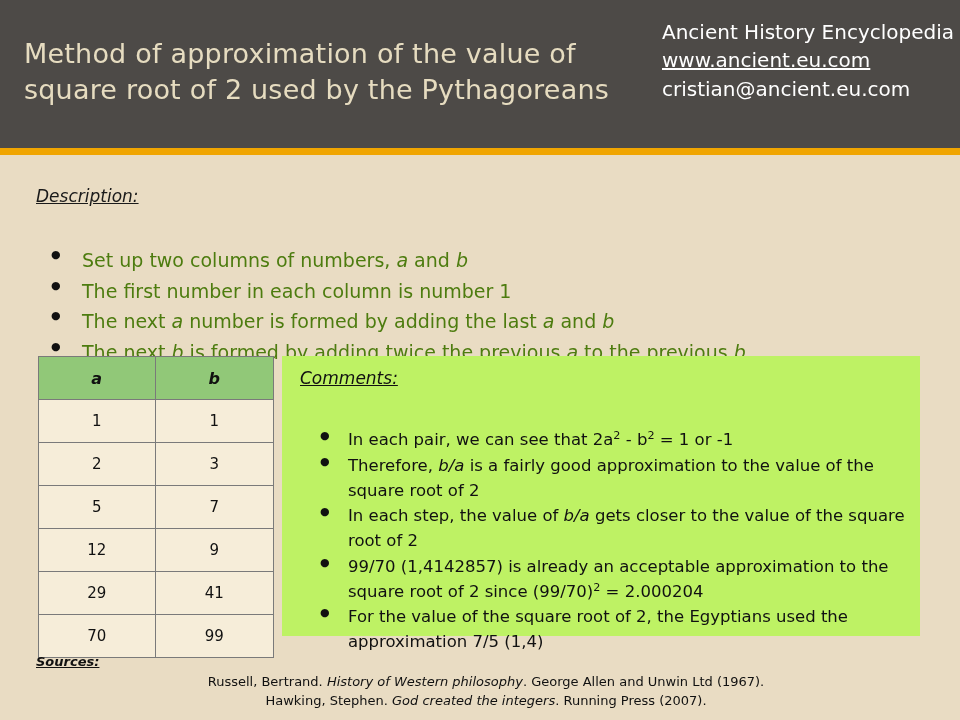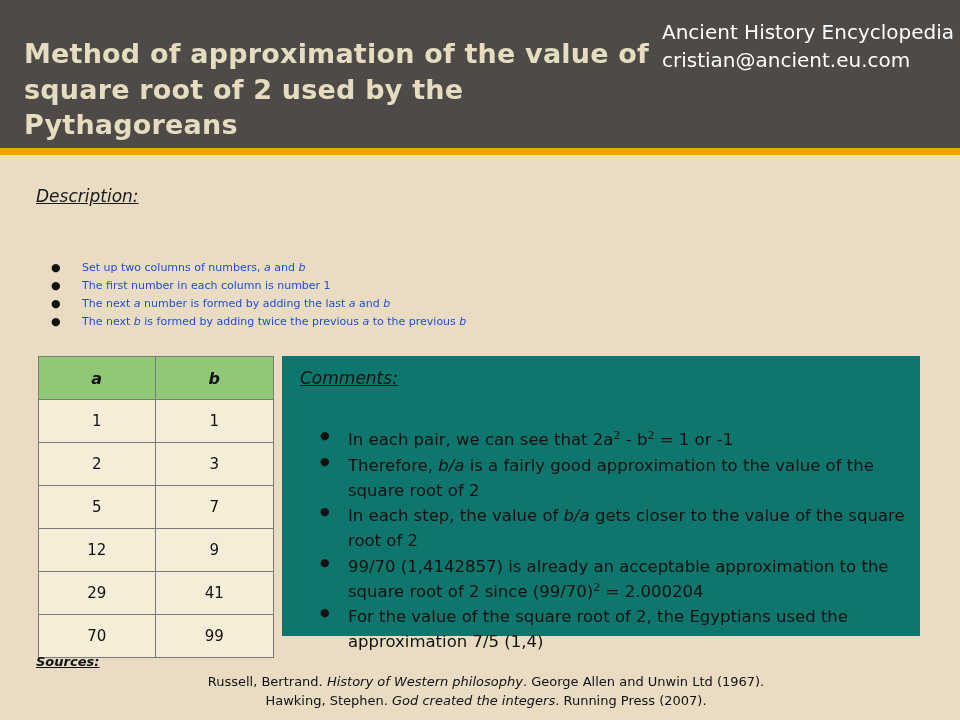--- a/index.html
+++ b/index.html
@@ -31,21 +31,21 @@
     height: 7px;
     background: #f0a500;
   }
   .slide-title {
     position: absolute;
     left: 24px;
     top: 36px;
     width: 650px;
     color: #e6dcc0;
     font-size: 27px;
-    font-weight: bold;
+    font-weight: normal;
     line-height: 1.32;
     letter-spacing: 0.2px;
   }
   .credits {
     position: absolute;
     right: 18px;
     top: 18px;
     width: 280px;
     text-align: left;
     color: #ffffff;
@@ -66,27 +66,27 @@
     left: 36px;
     top: 186px;
     font-size: 17px;
     font-style: italic;
     color: #1a1a1a;
     text-decoration: underline;
   }
   .desc-list {
     position: absolute;
     left: 44px;
-    top: 259px;
+    top: 246px;
     width: 720px;
     margin: 0;
     padding: 0;
     list-style: none;
-    color: #1d4ed8;
-    font-size: 11px;
+    color: #4d7c0f;
+    font-size: 19px;
     line-height: 1.56;
   }
   .desc-list li {
     position: relative;
     padding-left: 38px;
     margin-bottom: 1px;
   }
   .desc-list li::before {
     content: "\25CF";
     position: absolute;
@@ -127,21 +127,21 @@
   .num-table col.c1 { width: 117px; }
   .num-table col.c2 { width: 119px; }
 
   
   .comments-box {
     position: absolute;
     left: 282px;
     top: 356px;
     width: 638px;
     height: 280px;
-    background: #0f766e;
+    background: #bef264;
   }
   .comments-heading {
     position: absolute;
     left: 18px;
     top: 12px;
     font-size: 17px;
     font-style: italic;
     color: #111;
     text-decoration: underline;
   }
@@ -197,20 +197,21 @@
     text-align: center;
   }
 </style>
 </head>
 <body>
 
 <div class="header">
   <div class="slide-title">Method of approximation of the value of square root of 2 used by the Pythagoreans</div>
   <div class="credits">
     <span class="line">Ancient History Encyclopedia</span>
+    <span class="line link">www.ancient.eu.com</span>
     <span class="line">cristian@ancient.eu.com</span>
   </div>
 </div>
 <div class="header-rule"></div>
 
 <div class="description-heading">Description:</div>
 
 <ul class="desc-list">
   <li>
     <span>Set up two columns of numbers, <em>a</em> and <em>b</em></span>

